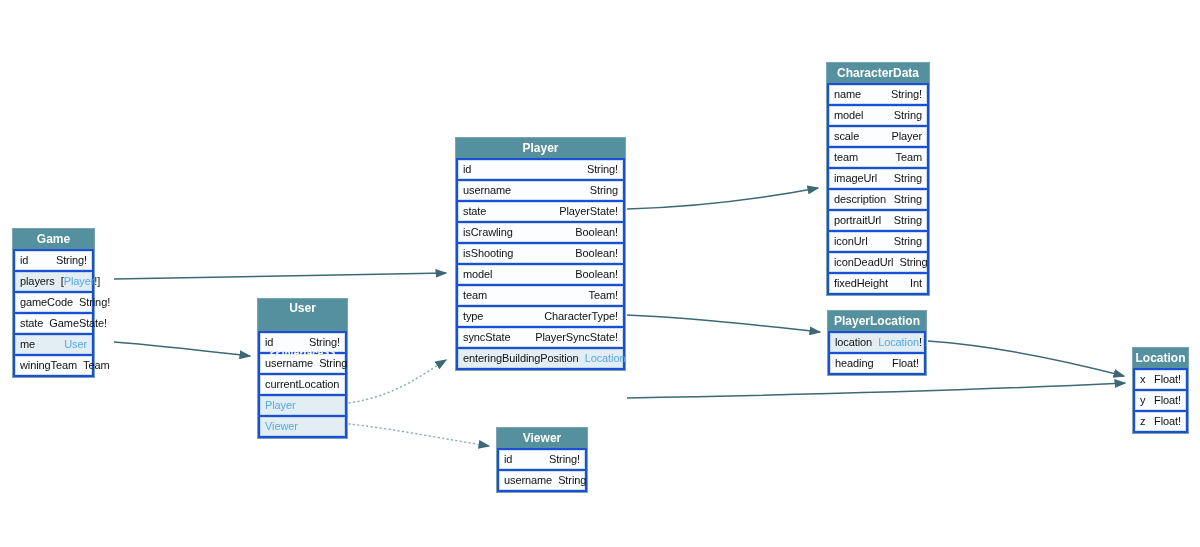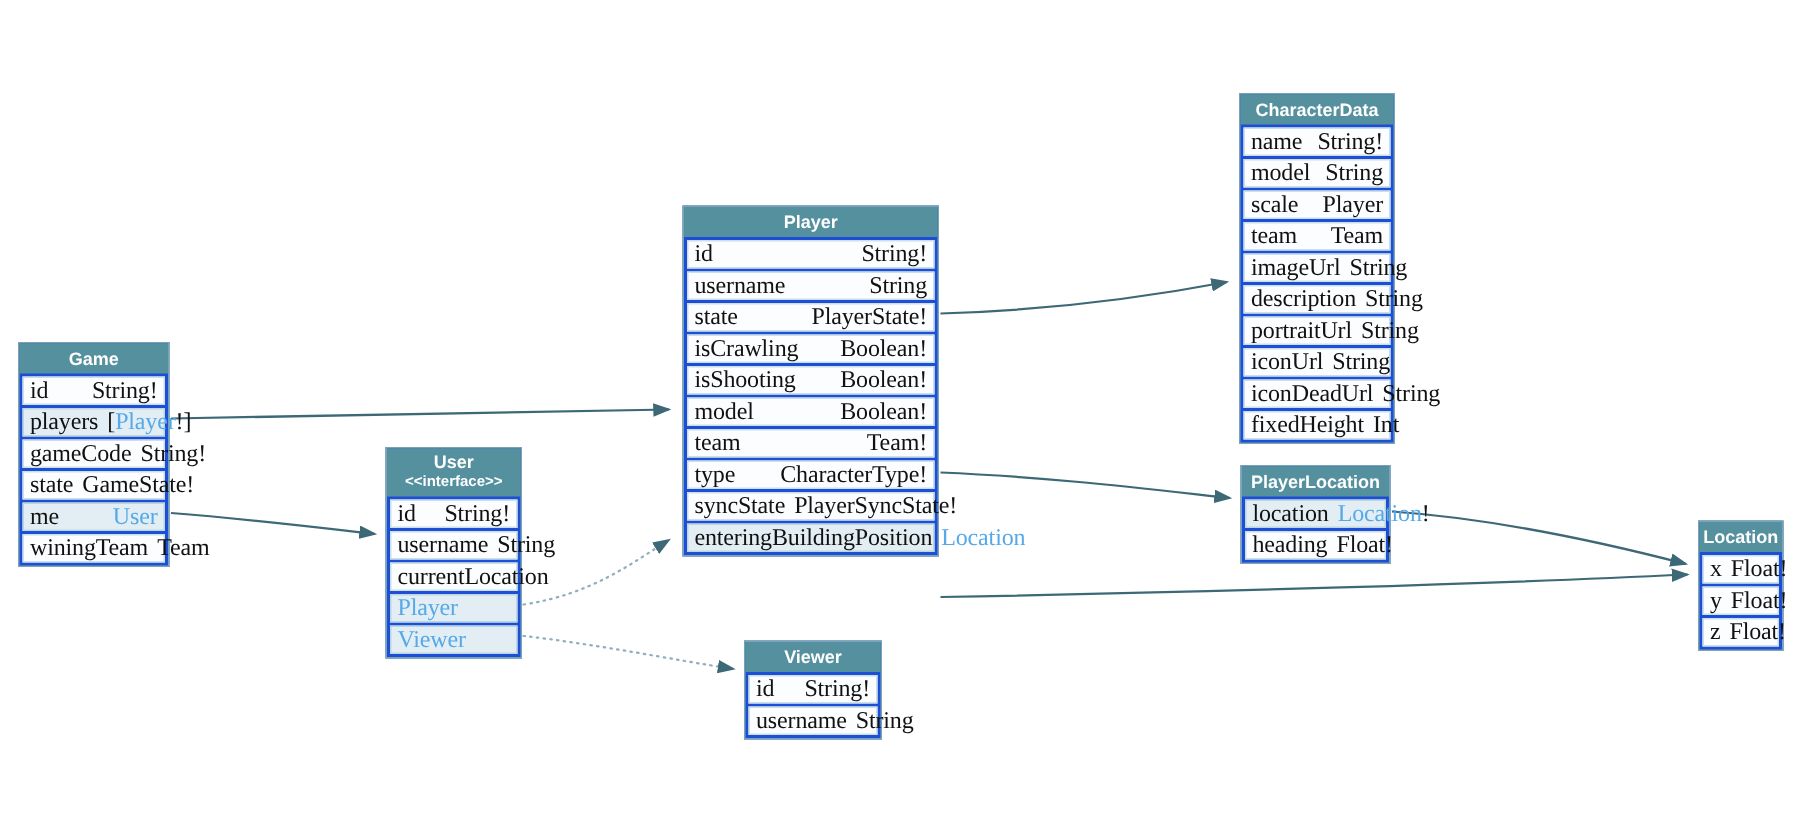--- a/index.html
+++ b/index.html
@@ -4,23 +4,23 @@
 <style>
   html,body{margin:0;padding:0;background:#fff;font-family:"Liberation Sans",sans-serif;}
   .canvas{position:relative;width:1200px;height:547px;background:#fff;overflow:hidden;}
   svg.edges{position:absolute;left:0;top:0;width:1200px;height:547px;}
   svg.edges path.edge{fill:none;stroke:#3d6875;stroke-width:1.5;}
   svg.edges path.dotted{stroke:#8fafba;stroke-dasharray:1 3.5;stroke-linecap:round;}
   .table{position:absolute;background:#1d4ed8;border:1px solid #7aa5b0;box-sizing:border-box;}
   .thead{background:#54909e;color:#fff;text-align:center;font-size:12px;font-weight:bold;height:20px;line-height:20px;cursor:pointer;}
   .thead.two{height:32px;line-height:normal;padding-top:2px;box-sizing:border-box;}
   .thead.two .t{display:block;line-height:15px;}
-  .thead.two .sub{display:block;font-size:10px;font-weight:bold;line-height:12px;}
+  .thead.two .sub{display:block;font-size:10px;font-weight:bold;line-height:12px;margin-top:32px;}
   .row{display:flex;justify-content:space-between;margin:2px;border:1px solid #cbdfe6;background:#fcfdfe;
-       padding:1px 4px;font-size:16px;line-height:15px;white-space:nowrap;color:#111;letter-spacing:-0.1px;cursor:pointer;font-family:Liberation Serif, serif;}
+       padding:1px 4px;font-size:11px;line-height:15px;white-space:nowrap;color:#111;letter-spacing:-0.1px;cursor:pointer;}
   .row.hl{background:#e2eef4;border-color:#bcd6df;}
   .ftype{margin-left:6px;}
   .tlink{color:#55a9e8;}
 </style>
 </head>
 <body>
 
 <div class="canvas">
 
   <svg class="edges">
@@ -32,21 +32,21 @@
     <path class="edge" d="M114,279 C260,277 390,275 446,273" marker-end="url(#arr)"></path>
     <path class="edge" d="M114,342 C165,346 215,352 250,356" marker-end="url(#arr)"></path>
     <path class="edge" d="M627,209 C700,207 765,198 818,188" marker-end="url(#arr)"></path>
     <path class="edge" d="M627,315 C700,318 765,326 820,332" marker-end="url(#arr)"></path>
     <path class="edge" d="M627,398 C800,395 1000,389 1125,383" marker-end="url(#arr)"></path>
     <path class="edge" d="M928,341 C1000,346 1070,362 1124,376" marker-end="url(#arr)"></path>
     <path class="edge dotted" d="M349,403 C395,396 420,376 446,360" marker-end="url(#arr)"></path>
     <path class="edge dotted" d="M349,424 C395,429 450,440 489,446" marker-end="url(#arr)"></path>
   </svg>
 
-  <div class="table" style="left:12px;top:228px;width:101px;">
+  <div class="table" style="left:12px;top:228px;width:83px;">
     <div class="thead">Game</div>
     <div class="row">
       <span class="fname">id</span>
       <span class="ftype">String!</span>
     </div>
     <div class="row hl">
       <span class="fname">players</span>
       <span class="ftype"><span>[</span><span class="tlink">Player</span><span>!]</span></span>
     </div>
     <div class="row">

